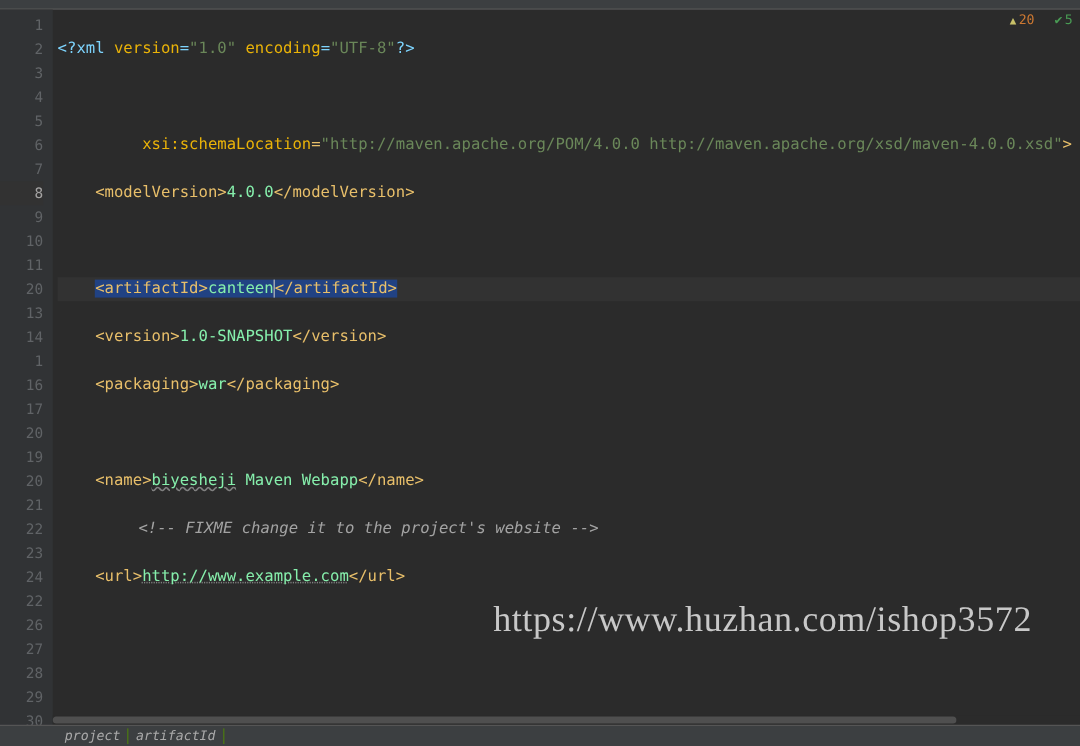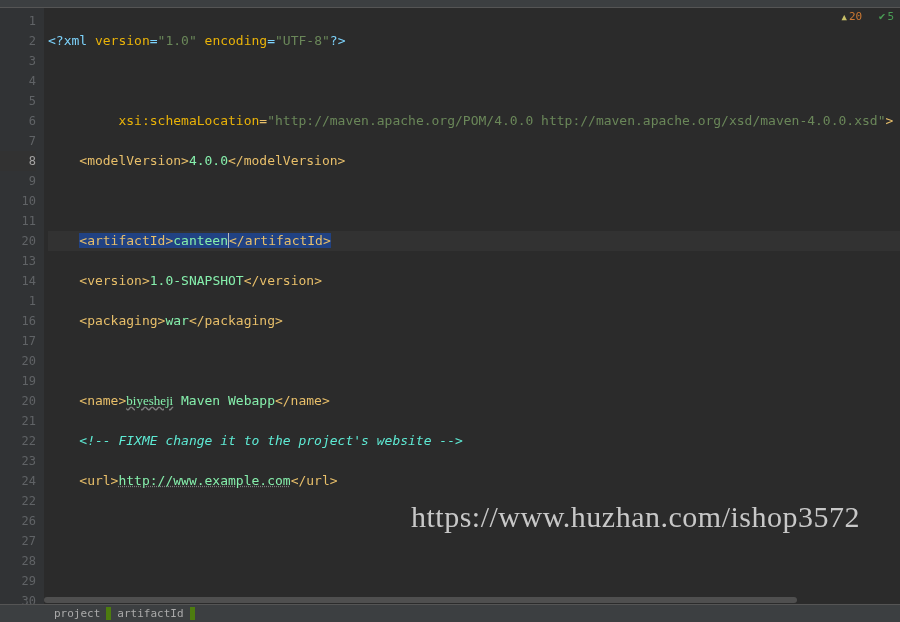--- a/index.html
+++ b/index.html
@@ -16,28 +16,28 @@
   .code { flex:1; padding:3px 0 0 4px; line-height:20px; white-space:pre; position:relative; }
   .line { height:20px; }
   .current { background:#323232; }
   .current-gutter { color:#A4A3A3; background:#323232;}
   .sel { background:#214283;text-align:center; }
   .selcaret { border-right:1px solid #BBB; }
   .tag { color:#E8BF6A; }
   .attr { color:#eab308; }
   .str { color:#6A8759; }
   .txt { color:#86efac; }
-  .comment { color:#5eead4; font-style:italic; }
+  .comment { color:#a3a3a3; font-style:italic;margin-left:36px; }
   .pi { color:#7dd3fc; }
   .breadcrumb { position:absolute; bottom:0; left:0; width:900px; height:18px; background:#3C3F41; border-top:1px solid #555; font-size:11px; color:#AAA; padding-left:48px; line-height:18px;}
-  .breadcrumb span{ padding:0 6px; border-right:5px solid #4d7c0f;}
+  .breadcrumb span{ padding:0 6px; border-right:1px solid #4d7c0f;font-style:italic;}
   .watermark { position:absolute; right:40px; top:500px; color:#C8C8C8; font-family:"SimSun",serif; font-size:30px; pointer-events:none; letter-spacing:0.5px;}
   .hscroll { position:absolute; bottom:18px; left:44px; right:0; height:8px; background:#2B2B2B;}
   .hscroll .thumb{ position:absolute; left:0; width:88%; height:6px; top:1px; background:#4F4F4F; border-radius:3px;}
-  .underline-wavy { text-decoration: underline; text-decoration-style: wavy; text-decoration-color:#808080;font-family:Liberation Serif, serif; }
+  .underline-wavy { text-decoration: underline; text-decoration-style: wavy; text-decoration-color:#808080; }
   .underline-dotted { text-decoration: underline dotted #808080; }
 </style>
 </head>
 <body>
 
 <div class="tabs"></div>
 
 <div class="status-top">
   <span class="warn warn-tri">20</span>
   <span class="ok">5</span>

